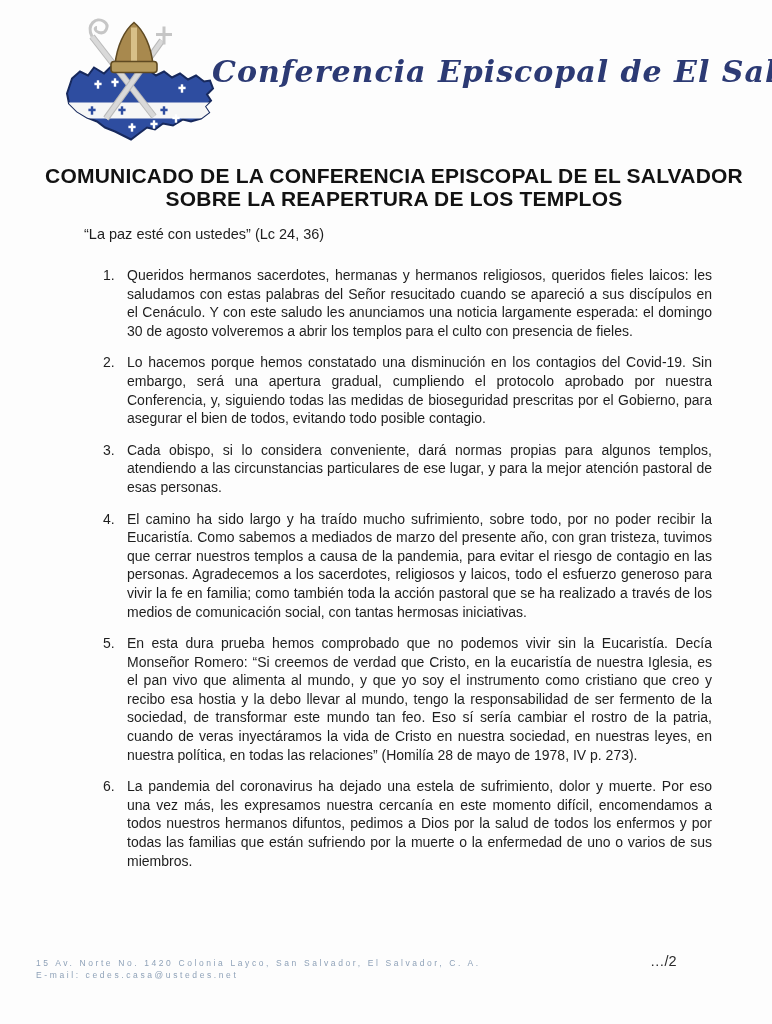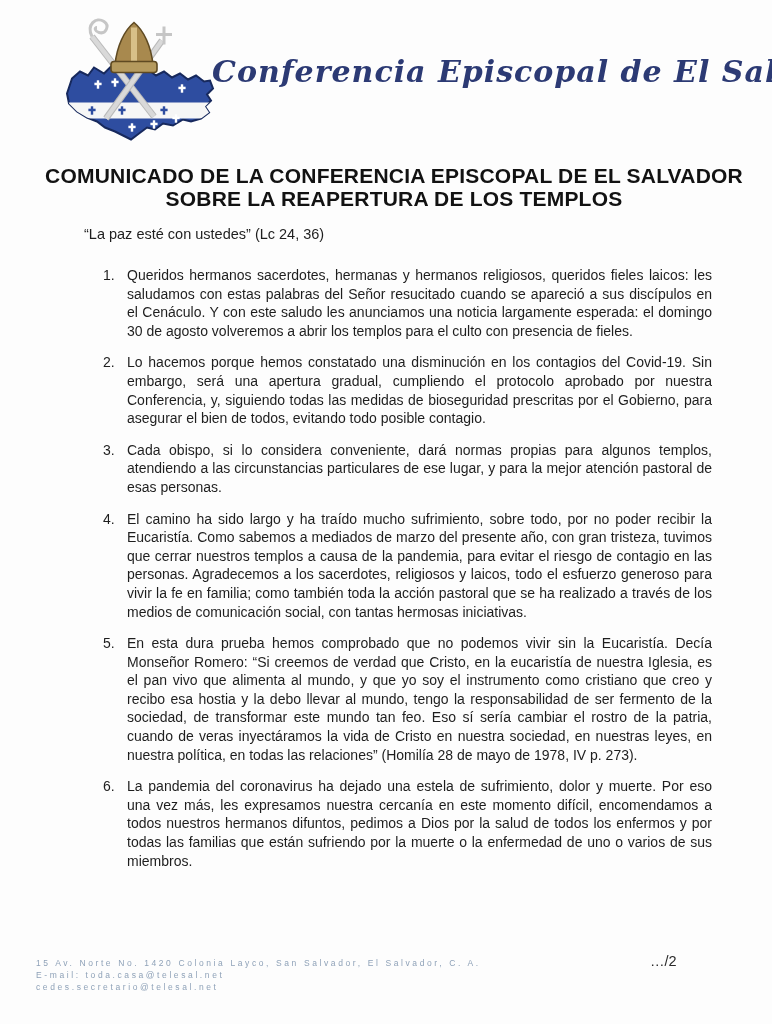--- a/index.html
+++ b/index.html
@@ -168,19 +168,18 @@
       <span class="item-text">En esta dura prueba hemos comprobado que no podemos vivir sin la Eucaristía. Decía Monseñor Romero: “Si creemos de verdad que Cristo, en la eucaristía de nuestra Iglesia, es el pan vivo que alimenta al mundo, y que yo soy el instrumento como cristiano que creo y recibo esa hostia y la debo llevar al mundo, tengo la responsabilidad de ser fermento de la sociedad, de transformar este mundo tan feo. Eso sí sería cambiar el rostro de la patria, cuando de veras inyectáramos la vida de Cristo en nuestra sociedad, en nuestras leyes, en nuestra política, en todas las relaciones” (Homilía 28 de mayo de 1978, IV p. 273).</span>
     </div>
     <div class="list-item">
       <span class="item-number">6.</span>
       <span class="item-text">La pandemia del coronavirus ha dejado una estela de sufrimiento, dolor y muerte. Por eso una vez más, les expresamos nuestra cercanía en este momento difícil, encomendamos a todos nuestros hermanos difuntos, pedimos a Dios por la salud de todos los enfermos y por todas las familias que están sufriendo por la muerte o la enfermedad de uno o varios de sus miembros.</span>
     </div>
   </div>
 
   <div class="footer">
     <div>15 Av. Norte No. 1420 Colonia Layco, San Salvador, El Salvador, C. A.</div>
-    <div>E-mail: toda.casa@telesal.net</div>
-    <div>cedes.secretario@telesal.net</div>
+    <div>E-mail: cedes.casa@ustedes.net</div>
   </div>
 
   <div class="page-marker">…/2</div>
 
 </div>
 
 </body></html>

